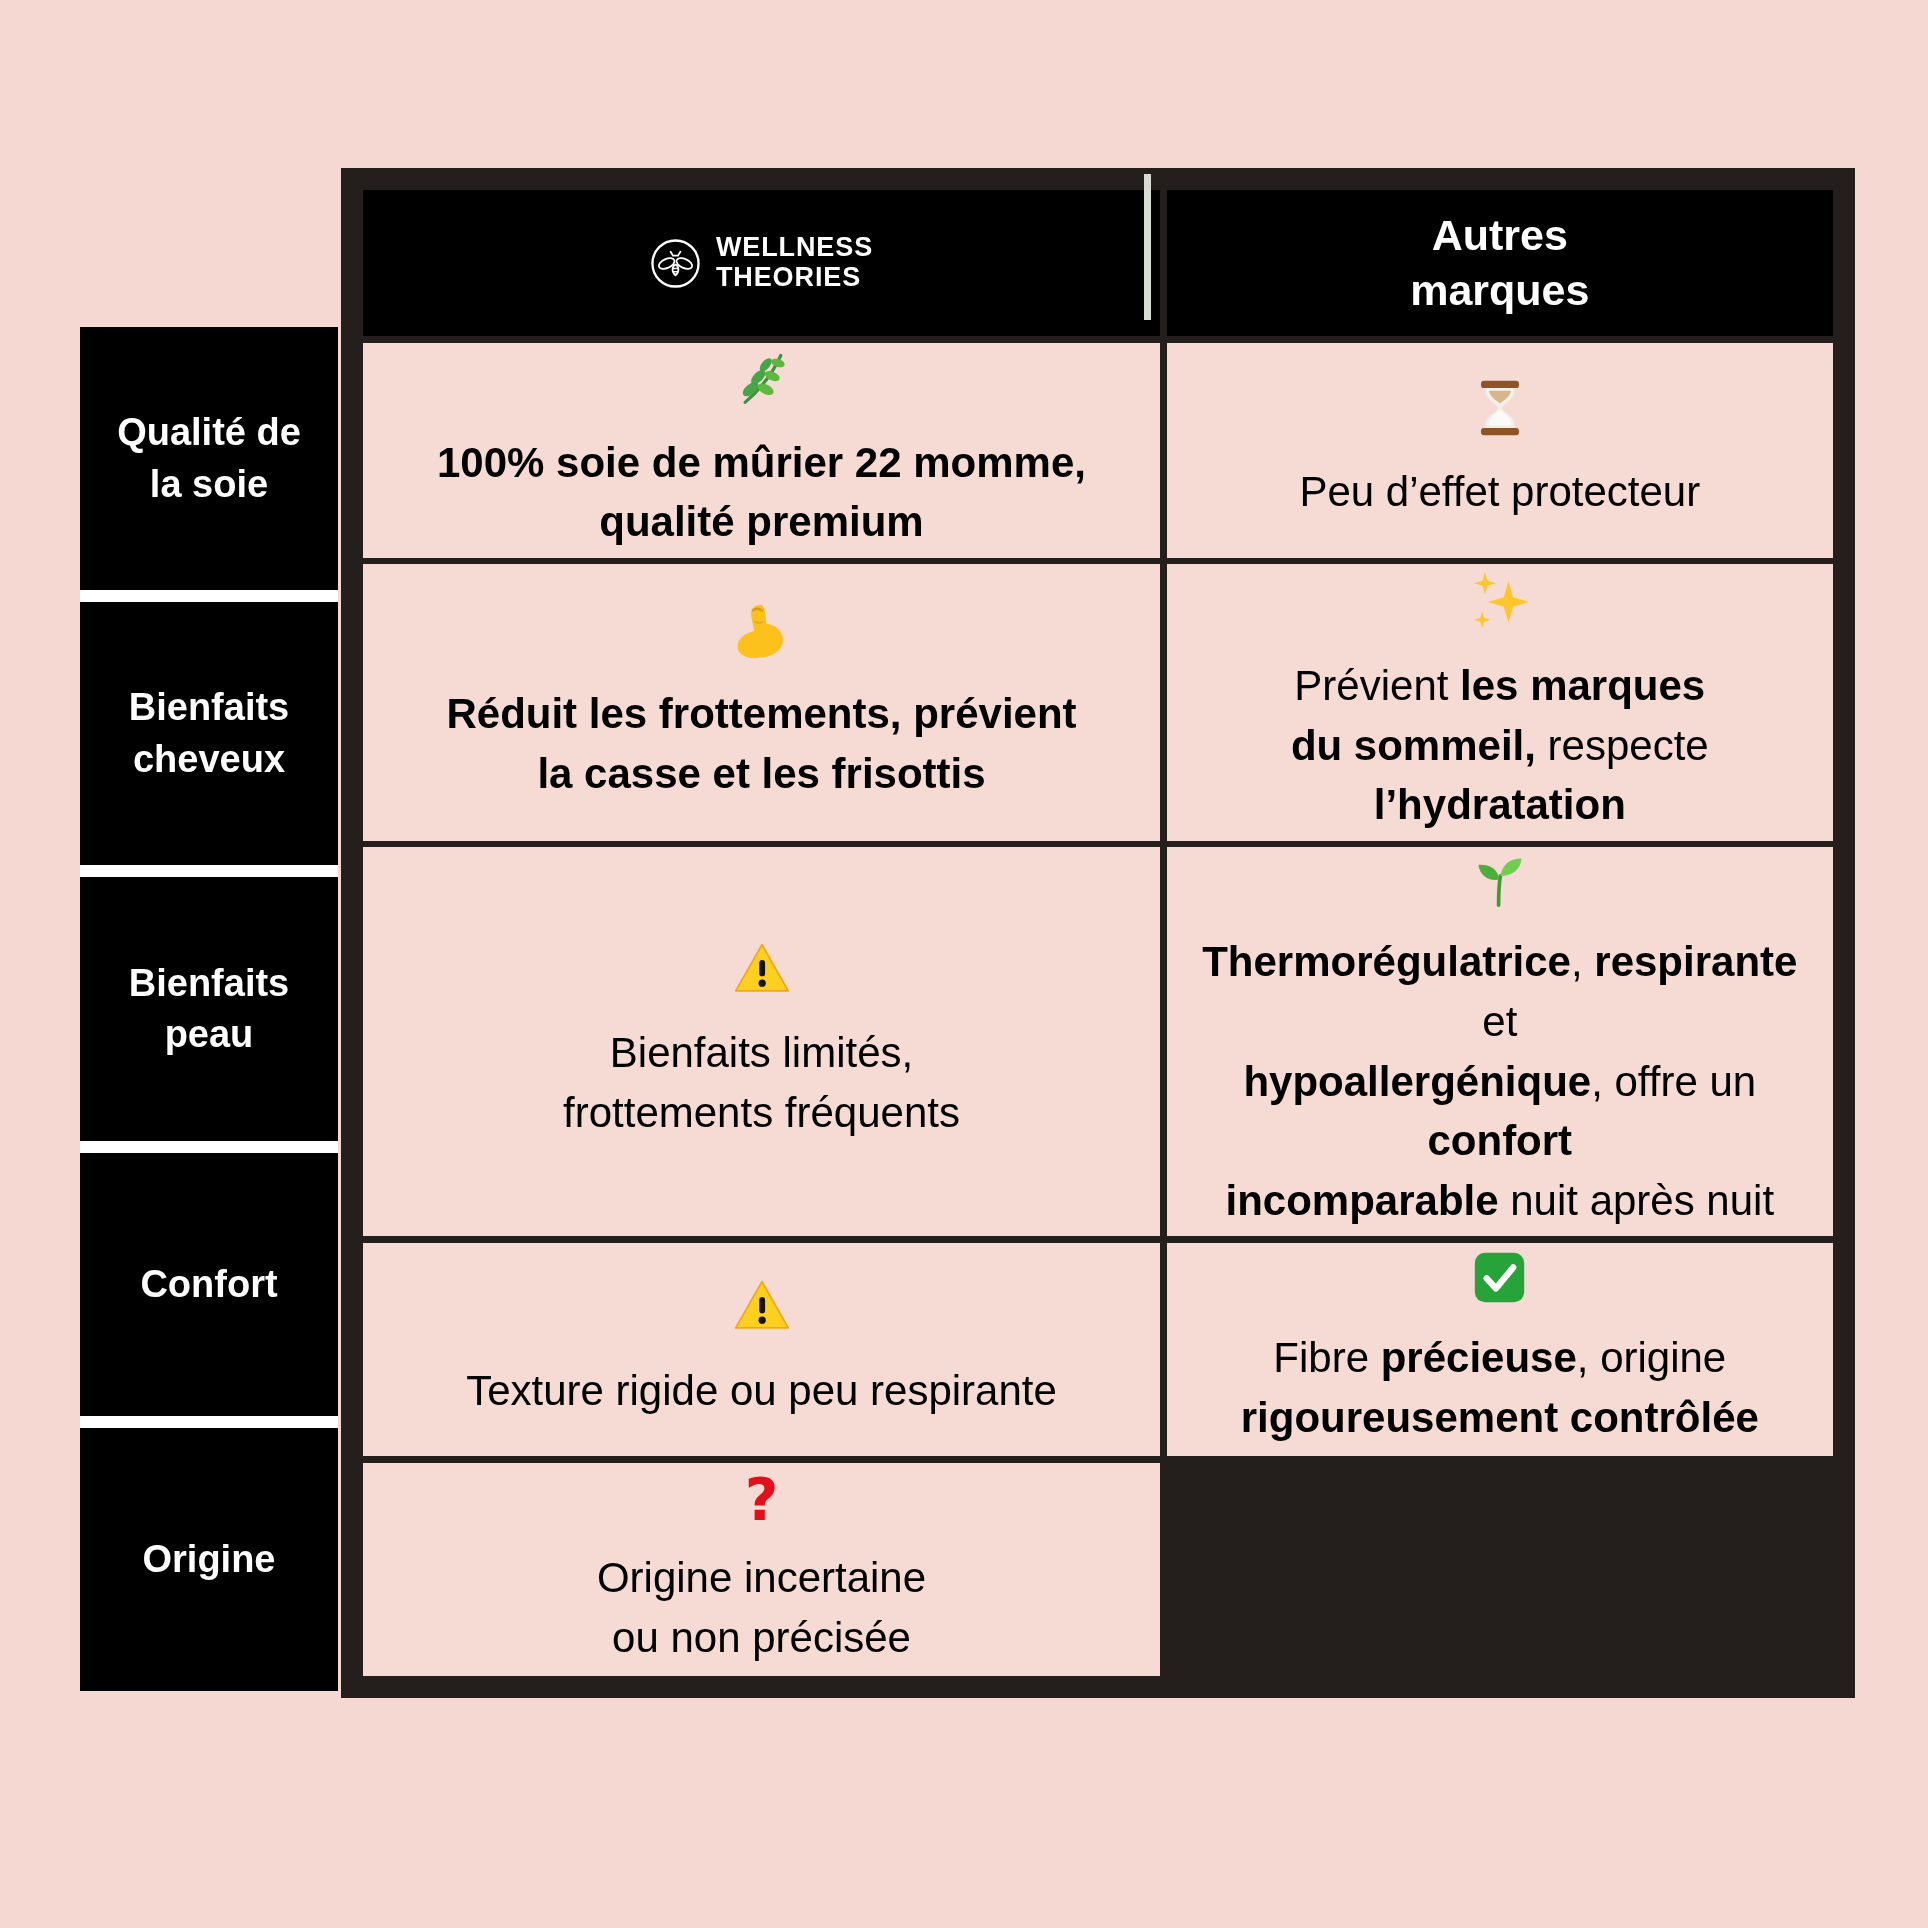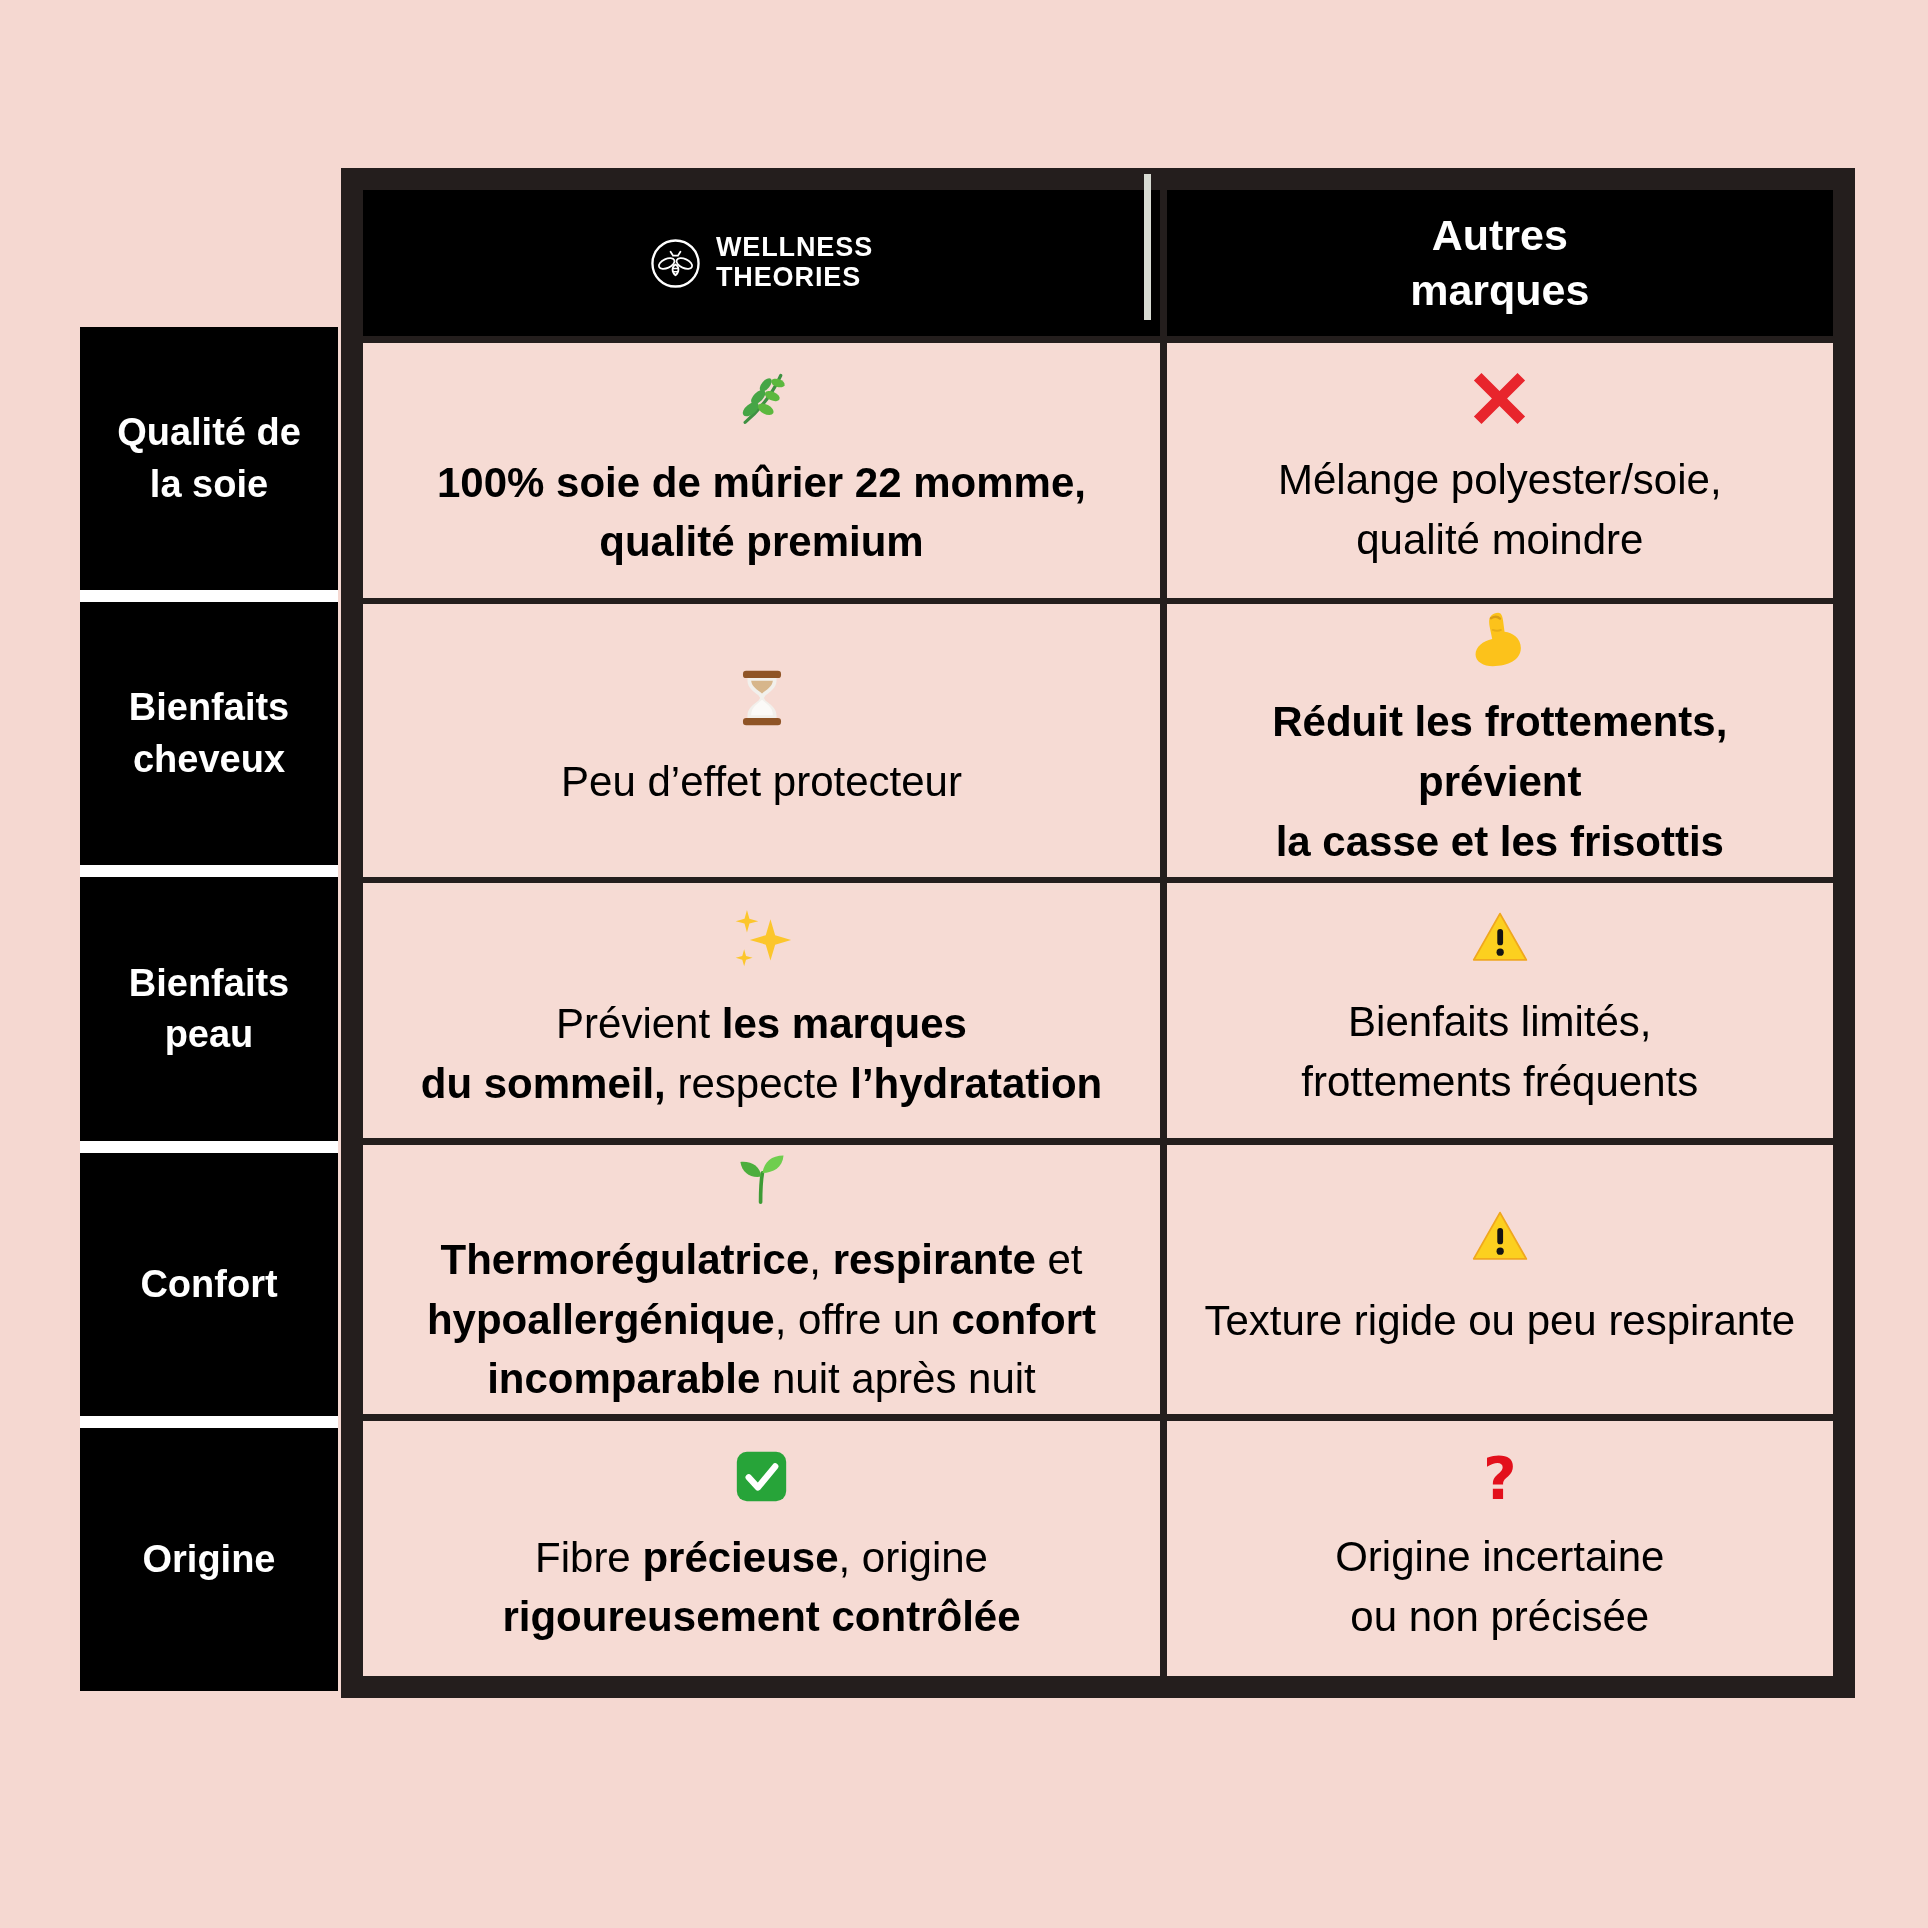--- a/index.html
+++ b/index.html
@@ -121,29 +121,20 @@
         <ellipse cx="36" cy="44" rx="9" ry="5" transform="rotate(28 36 44)" fill="#5cb83e"></ellipse>
         <ellipse cx="28" cy="31" rx="9.4" ry="5" transform="rotate(-44 28 31)" fill="#46a546"></ellipse>
         <ellipse cx="43" cy="30" rx="8.4" ry="4.6" transform="rotate(24 43 30)" fill="#5cb83e"></ellipse>
         <ellipse cx="36" cy="18" rx="8.4" ry="4.4" transform="rotate(-50 36 18)" fill="#46a546"></ellipse>
         <ellipse cx="49" cy="16" rx="7.4" ry="4.2" transform="rotate(18 49 16)" fill="#5cb83e"></ellipse>
       </svg>
     </span>
     <p class="cell-text"><b>100% soie de mûrier 22 momme,
 qualité premium</b></p>
   </div>
-  <div class="body-cell">
-    <span class="icon">
-      <svg width="55" height="55" viewBox="0 0 58 58">
-        <path d="M10 2 L29 21 L48 2 L56 10 L37 29 L56 48 L48 56 L29 37 L10 56 L2 48 L21 29 L2 10 Z" fill="#e8252c"></path>
-      </svg>
-    </span>
-    <p class="cell-text"><span>Mélange polyester/soie,
-qualité moindre</span></p>
-  </div>
 
   <div class="body-cell">
     <span class="icon">
       <svg width="58" height="58" viewBox="0 0 64 64">
         <rect x="11" y="2" width="42" height="8" rx="3.5" fill="#8f5426"></rect>
         <rect x="11" y="54" width="42" height="8" rx="3.5" fill="#8f5426"></rect>
         <path d="M16 10 h32 v3 c0 8 -7 12 -12 16 l-2 3 2 3 c5 4 12 8 12 16 v3 H16 v-3 c0-8 7-12 12-16 l2-3 -2-3 c-5-4-12-8-12-16z" fill="#f2f0ec"></path>
         <path d="M20 13 h24 c-1 7 -7 10 -12 14 c-5 -4 -11 -7 -12 -14z" fill="#d7b68b"></path>
         <path d="M32 34 l7 6 c3 3 5 6 5 11 H20 c0-5 2-8 5-11z" fill="#fbfaf8"></path>
       </svg>

